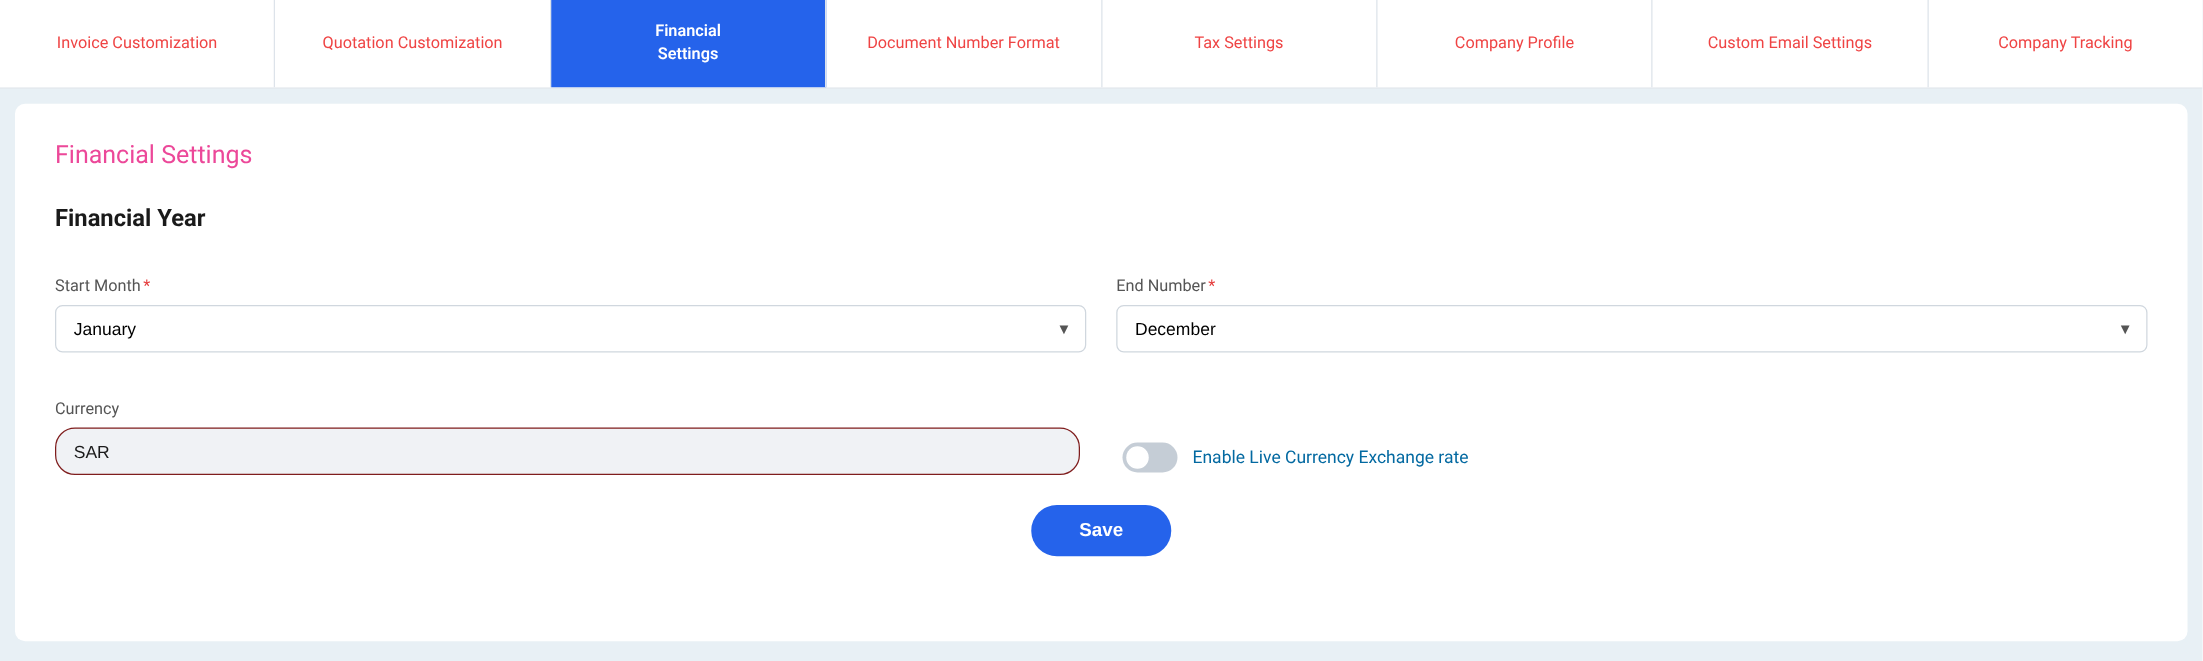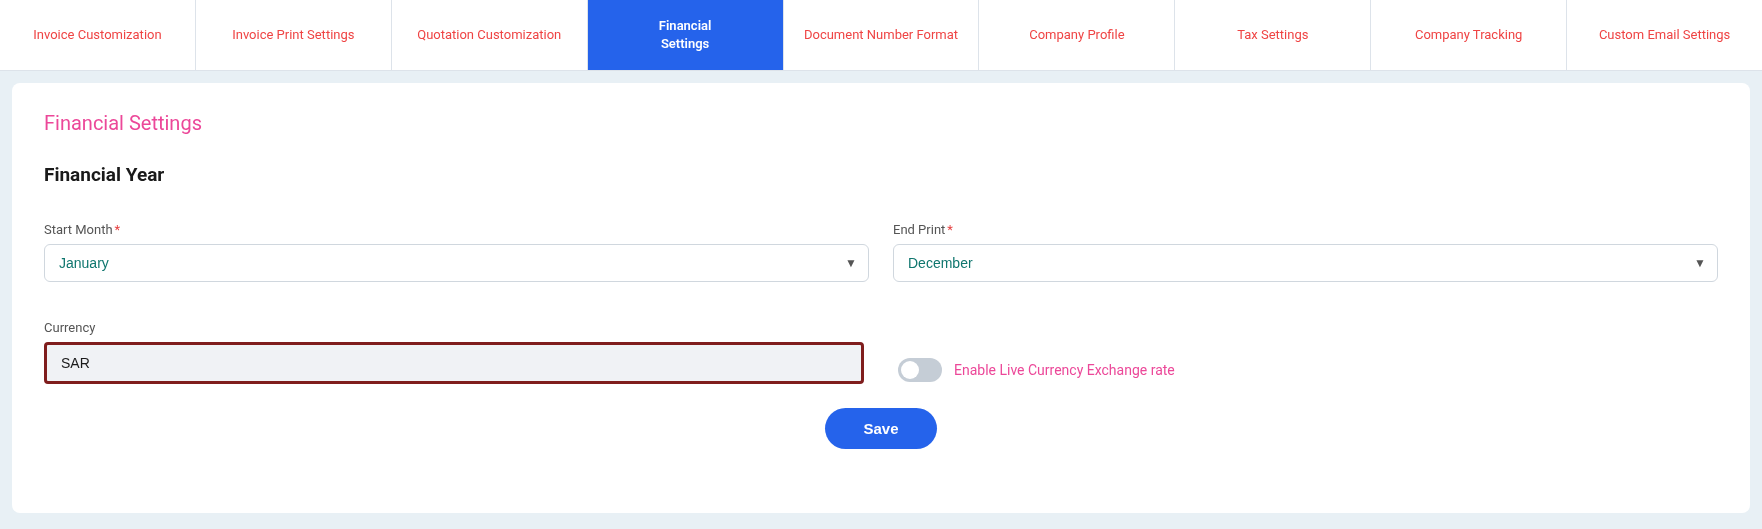--- a/index.html
+++ b/index.html
@@ -88,42 +88,42 @@
     .select-wrapper {
       position: relative;
     }
 
     .form-select {
       width: 100%;
       padding: 10px 36px 10px 14px;
       border: 1px solid #d0d7de;
       border-radius: 6px;
       font-size: 14px;
-      color: #0f766e;
+      color: #000000;
       background: #fff;
       appearance: none;
       cursor: pointer;
       outline: none;
     }
 
     .select-arrow {
       position: absolute;
       right: 12px;
       top: 50%;
       transform: translateY(-50%);
       pointer-events: none;
       color: #555;
       font-size: 12px;
     }
 
     .form-input {
       width: 100%;
       padding: 10px 14px;
-      border: 3px solid #7f1d1d;
-      border-radius: 4px;
+      border: 1px solid #7f1d1d;
+      border-radius: 16px;
       font-size: 14px;
       color: #1a1a1a;
       background: #f0f2f5;
       outline: none;
     }
 
     
     .currency-row {
       display: flex;
       gap: 34px;
@@ -176,21 +176,21 @@
     }
     .toggle-switch input:checked + .toggle-slider {
       background: #2563eb;
     }
     .toggle-switch input:checked + .toggle-slider:before {
       transform: translateX(20px);
     }
 
     .toggle-label {
       font-size: 14px;
-      color: #ec4899;
+      color: #0369a1;
     }
 
     
     .save-btn-wrapper {
       display: flex;
       justify-content: center;
       margin-top: 24px;
     }
     .save-btn {
       background: #2563eb;
@@ -206,48 +206,44 @@
   </style>
 </head>
 <body>
 
 <div class="tab-bar">
   <div class="tab-item">
     <span>Invoice
 Customization</span>
   </div>
   <div class="tab-item">
-    <span>Invoice Print
-Settings</span>
-  </div>
-  <div class="tab-item">
     <span>Quotation
 Customization</span>
   </div>
   <div class="tab-item active">
     <span>Financial<br>Settings</span>
   </div>
   <div class="tab-item">
     <span>Document Number
 Format</span>
   </div>
   <div class="tab-item">
+    <span>Tax
+Settings</span>
+  </div>
+  <div class="tab-item">
     <span>Company
 Profile</span>
   </div>
   <div class="tab-item">
-    <span>Tax
-Settings</span>
-  </div>
-  <div class="tab-item">
-    <span>Company Tracking</span>
-  </div>
-  <div class="tab-item">
     <span>Custom Email
 Settings</span>
+  </div>
+  <div class="tab-item">
+    <span>Company Tracking</span>
   </div>
 </div>
 
 <div class="main-content">
   <div class="page-title">Financial Settings</div>
   <div class="section-title">Financial Year</div>
 
   <div class="form-row">
     <div class="form-group">
       <label class="form-label">
@@ -266,21 +262,21 @@
           <option>September</option>
           <option>October</option>
           <option>November</option>
           <option>December</option>
         </select>
         <span class="select-arrow">▼</span>
       </div>
     </div>
     <div class="form-group">
       <label class="form-label">
-        <span>End Print</span><span class="required-star">*</span>
+        <span>End Number</span><span class="required-star">*</span>
       </label>
       <div class="select-wrapper">
         <select class="form-select">
           <option>January</option>
           <option>February</option>
           <option>March</option>
           <option>April</option>
           <option>May</option>
           <option>June</option>
           <option>July</option>

